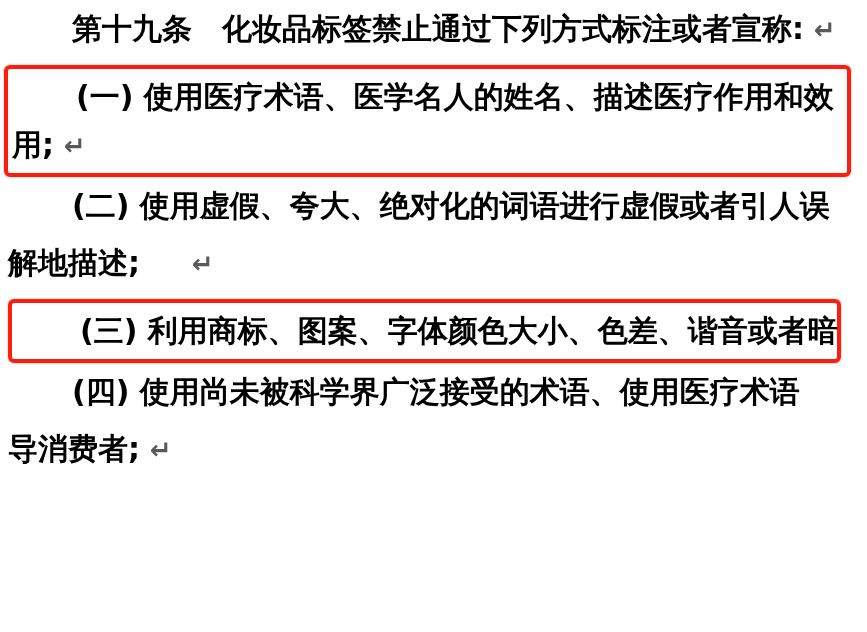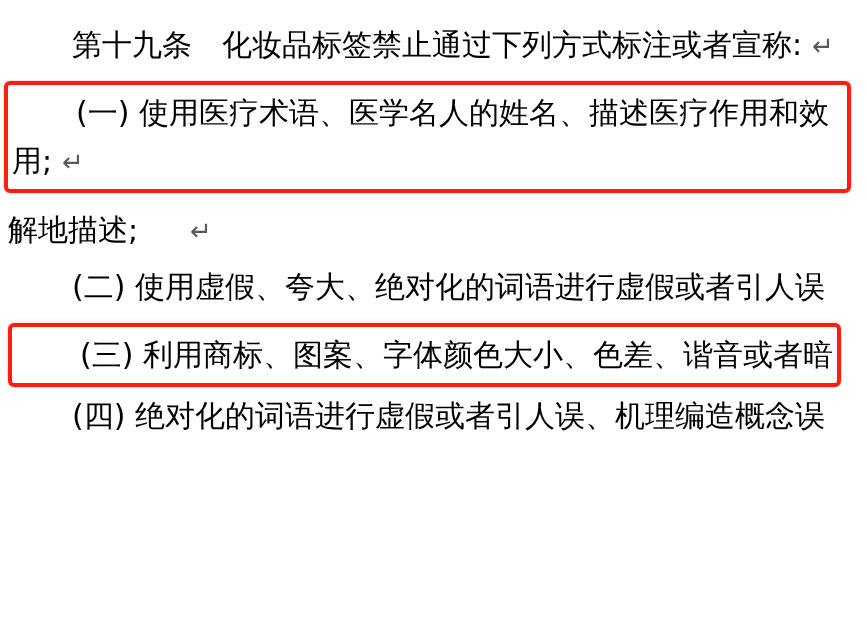--- a/index.html
+++ b/index.html
@@ -5,43 +5,44 @@
   html, body { margin: 0; padding: 0; }
   body {
     width: 867px;
     height: 632px;
     background: #ffffff;
     overflow: hidden;
     font-family: "DejaVu Sans", "Liberation Sans", sans-serif;
     color: #000000;
   }
   .doc {
-    padding: 16px 8px;
+    padding: 0 8px;
     font-size: 30px;
+    font-weight: bold;
   }
   .para { margin: 0; }
   .line {
     height: 57px;
     line-height: 57px;
     white-space: nowrap;
     overflow: visible;
   }
   .first { text-indent: 64px; }
   
   .boxed {
     border: 4px solid #fa1e0e;
     border-radius: 6px;
     padding: 4px;
     box-shadow: 0 0 2px rgba(250,30,14,.45);
   }
   .boxed .line {
     height: 48px;
     line-height: 48px;
   }
-  .box1 { margin: 8px 8px 8px -4px; }
+  .box1 { margin: 8px 8px 0 -4px; }
   .box2 { margin: 8px 18px 0 0; }
   .pilcrow {
     color: #595959;
     font-size: 26px;
     margin-left: 10px;
   }
   .pilcrow.far { margin-left: 52px; }
 </style>
 </head>
 <body>
@@ -51,25 +52,26 @@
   <div class="para">
     <div class="line first"><span>第十九条　化妆品标签禁止通过下列方式标注或者宣称:</span><span class="pilcrow">↵</span></div>
   </div>
 
   <div class="para boxed box1">
     <div class="line first"><span>(一) 使用医疗术语、医学名人的姓名、描述医疗作用和效</span></div>
     <div class="line"><span>用;</span><span class="pilcrow">↵</span></div>
   </div>
 
   <div class="para">
+    <div class="line first"><span>(二) 使用虚假、夸大、绝对化的词语进行虚假或者引人误</span></div>
     <div class="line"><span>解地描述;</span><span class="pilcrow far">↵</span></div>
-    <div class="line first"><span>(二) 使用虚假、夸大、绝对化的词语进行虚假或者引人误</span></div>
   </div>
 
   <div class="para boxed box2">
     <div class="line first"><span>(三) 利用商标、图案、字体颜色大小、色差、谐音或者暗</span></div>
   </div>
 
   <div class="para">
-    <div class="line first"><span>(四) 绝对化的词语进行虚假或者引人误、机理编造概念误</span></div>
+    <div class="line first"><span>(四) 使用尚未被科学界广泛接受的术语、使用医疗术语</span></div>
+    <div class="line"><span>导消费者;</span><span class="pilcrow">↵</span></div>
   </div>
 
 </div>
 
 </body></html>

